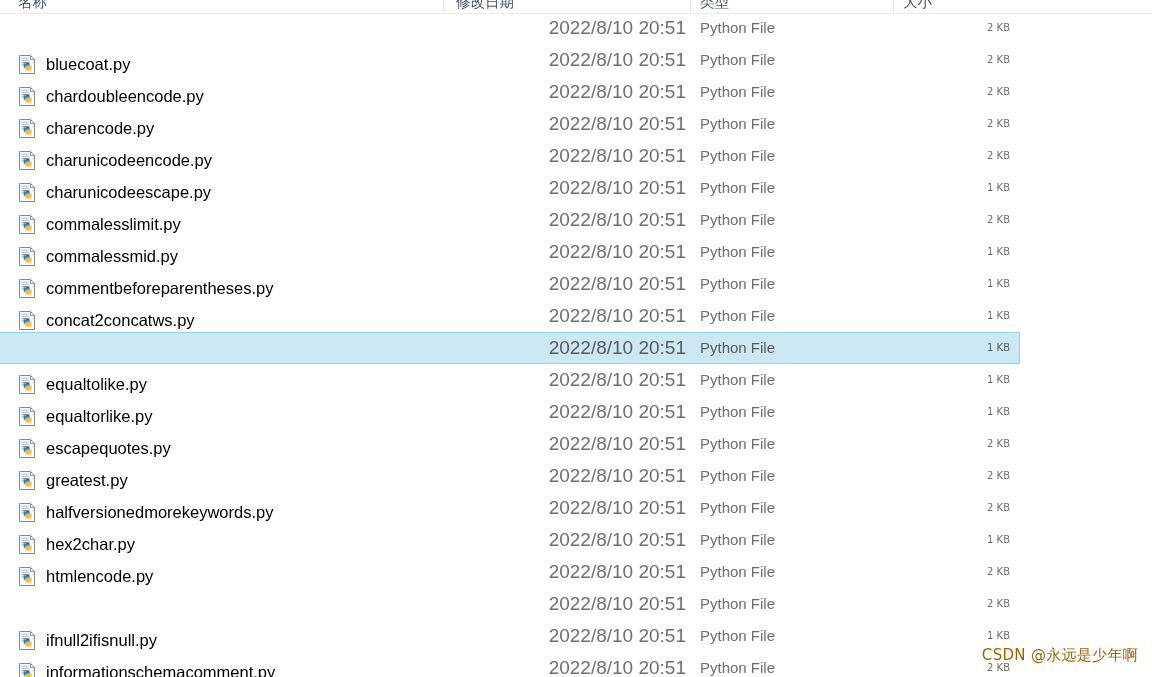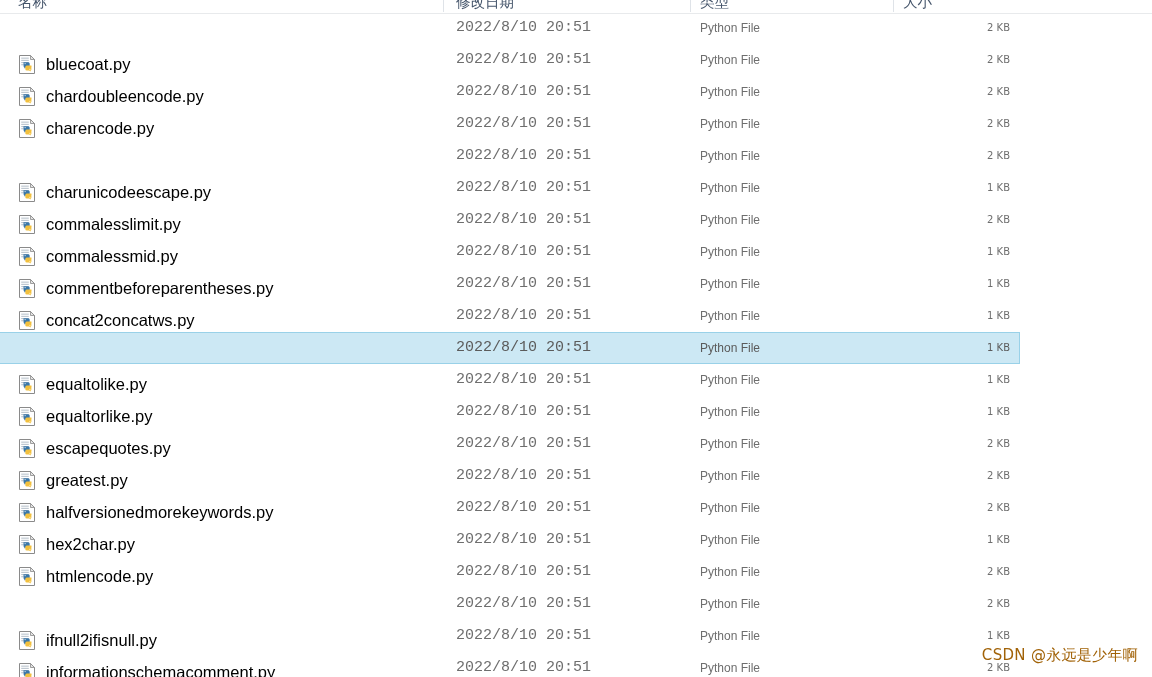--- a/index.html
+++ b/index.html
@@ -100,28 +100,29 @@
     width: 420px;
     font-size: 16.5px;
     color: #000000;
     padding-left: 28px;
     box-sizing: border-box;
     margin-top: 36px;
   }
   .cell-date {
     left: 456px;
     width: 230px;
-    font-size: 15px;
+    font-size: 19px;
     color: #6e6e6e;
-    font-family: Liberation Mono, monospace;
+    font-family: Liberation Sans, sans-serif;
+    text-align: right;
   }
   .cell-type {
     left: 700px;
     width: 185px;
-    font-size: 12px;
+    font-size: 15px;
     color: #6e6e6e;
   }
   .cell-size {
     left: 880px;
     width: 130px;
     text-align: right;
     font-size: 10px;
     color: #6e6e6e;
     font-family: "DejaVu Sans", "Liberation Sans", sans-serif;
   }
@@ -238,20 +239,37 @@
       </svg>
       <span>charencode.py</span>
     </div>
     <div class="cell cell-date">2022/8/10 20:51</div>
     <div class="cell cell-type">Python File</div>
     <div class="cell cell-size">2 KB</div>
   </div>
 
   <div class="row">
 
+    <div class="cell cell-name">
+      <svg class="file-icon" viewBox="0 0 19 19">
+        <path d="M1.5 0.5 H12.5 L16.5 4.5 V18.5 H1.5 Z" fill="#ffffff" stroke="#8a8a8a" stroke-width="1"></path>
+        <path d="M12.5 0.5 L16.5 4.5 H12.5 Z" fill="#e4e4e4" stroke="#8a8a8a" stroke-width="0.8"></path>
+        <g fill="#b9c3cc">
+          <rect x="3.2" y="2.6" width="7.6" height="1.1"></rect>
+          <rect x="3.2" y="4.8" width="7.6" height="1.1"></rect>
+          <rect x="3.2" y="7.0" width="7.6" height="1.1"></rect>
+          <rect x="3.2" y="9.2" width="5.4" height="1.1"></rect>
+        </g>
+        <path d="M5.6 7.3 h4.6 a1.5 1.5 0 0 1 1.5 1.5 v2.1 a1.5 1.5 0 0 1 -1.5 1.5 H8.0 a1.5 1.5 0 0 0 -1.5 1.5 v-1.2 a1.5 1.5 0 0 1 -0.9 -1.4 V8.8 A1.5 1.5 0 0 1 5.6 7.3 Z" fill="#3b77a8"></path>
+        <circle cx="7.1" cy="8.6" r="0.55" fill="#ffffff"></circle>
+        <path d="M13.4 10.4 h-4.6 a1.5 1.5 0 0 0 -1.5 1.5 v2.1 a1.5 1.5 0 0 0 1.5 1.5 h2.2 a1.5 1.5 0 0 1 1.5 1.5 v-1.2 a1.5 1.5 0 0 0 0.9 -1.4 v-2.5 a1.5 1.5 0 0 0 -0.0 -1.5 Z" fill="#f2c03e"></path>
+        <circle cx="11.9" cy="14.2" r="0.55" fill="#ffffff"></circle>
+      </svg>
+      <span>charunicodeencode.py</span>
+    </div>
     <div class="cell cell-date">2022/8/10 20:51</div>
     <div class="cell cell-type">Python File</div>
     <div class="cell cell-size">2 KB</div>
   </div>
 
   <div class="row">
 
     <div class="cell cell-name">
       <svg class="file-icon" viewBox="0 0 19 19">
         <path d="M1.5 0.5 H12.5 L16.5 4.5 V18.5 H1.5 Z" fill="#ffffff" stroke="#8a8a8a" stroke-width="1"></path>

